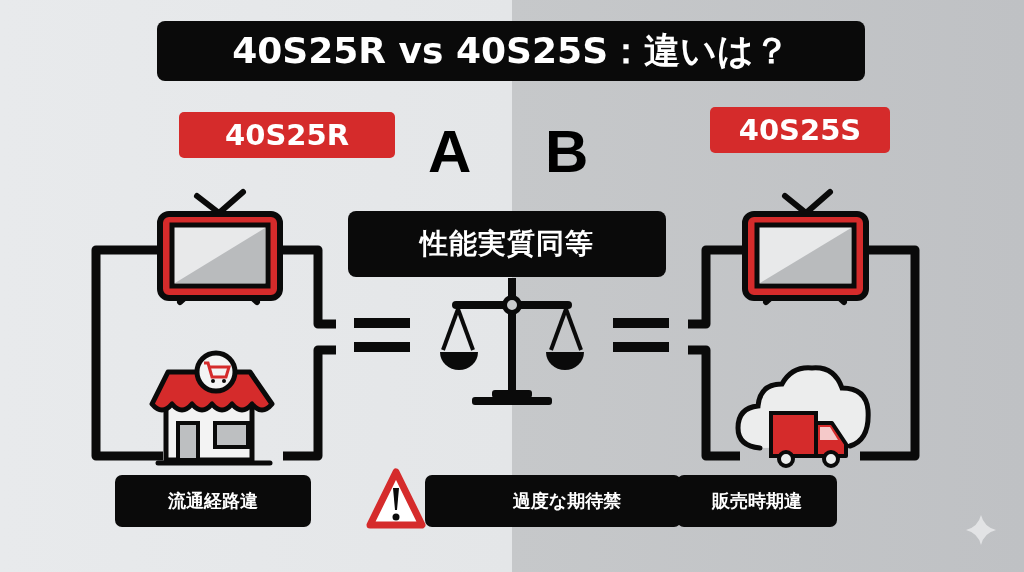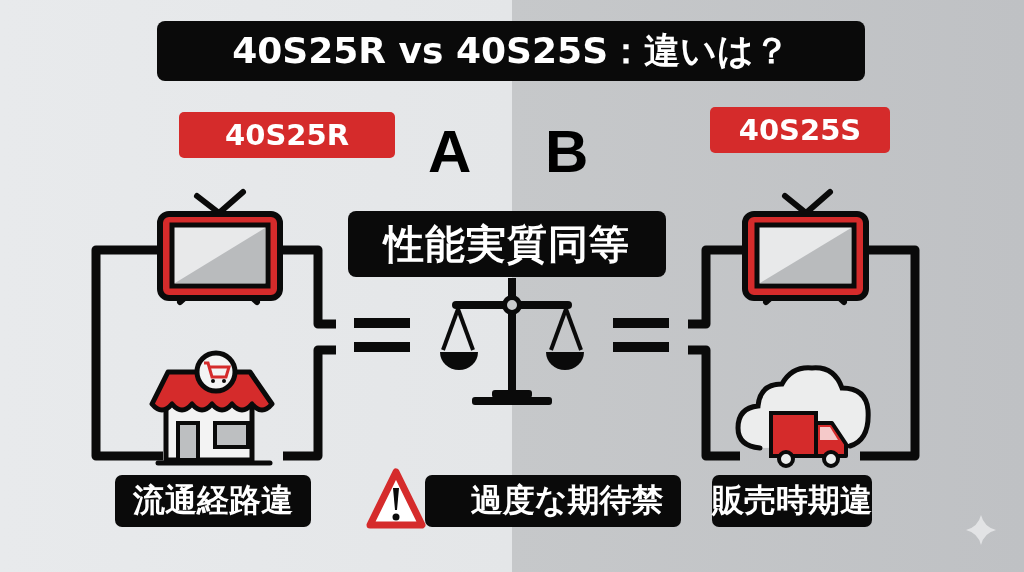--- a/index.html
+++ b/index.html
@@ -7,22 +7,22 @@
     font-family: "DejaVu Sans", "Liberation Sans", sans-serif; }
   .bg-left { position:absolute; left:0; top:0; width:512px; height:572px; background:linear-gradient(90deg,#e8eaec,#e4e6e8); }
   .bg-right { position:absolute; left:512px; top:0; width:512px; height:572px; background:linear-gradient(90deg,#c6c8ca,#bfc1c4); }
   .abs { position:absolute; }
   .title { left:157px; top:21px; width:708px; height:60px; background:#0a0a0a; border-radius:8px;
     color:#fff; font-weight:bold; font-size:36px; display:flex; align-items:center; justify-content:center; letter-spacing:0px; }
   .model-badge { height:46px; background:#d52b2b; border-radius:5px; color:#fff; font-weight:bold; font-size:29px;
     display:flex; align-items:center; justify-content:center; }
   .letter { font-weight:bold; font-size:60px; color:#000; font-family:"Liberation Sans", sans-serif; }
   .center-label { left:348px; top:211px; width:318px; height:66px; background:#0a0a0a; border-radius:8px; color:#fff;
-    font-weight:bold; font-size:40px; display:flex; align-items:center; justify-content:center; letter-spacing:1px; }
-  .bottom-label { height:52px; background:#0a0a0a; border-radius:7px; color:#fff; font-weight:bold; font-size:32px;
+    font-weight:bold; font-size:28px; display:flex; align-items:center; justify-content:center; letter-spacing:1px; }
+  .bottom-label { height:52px; background:#0a0a0a; border-radius:7px; color:#fff; font-weight:bold; font-size:18px;
     display:flex; align-items:center; justify-content:center; }
   svg { position:absolute; left:0; top:0; }
 </style>
 </head>
 <body>
 
 <div class="bg-left"></div>
 <div class="bg-right"></div>
 
 <svg width="1024" height="572" viewBox="0 0 1024 572">
@@ -120,13 +120,13 @@
 <div class="abs model-badge" style="left:133px; top:112px; width:216px;margin-left:46px;">40S25R</div>
 <div class="abs model-badge" style="left:710px; top:107px; width:180px;">40S25S</div>
 
 <div class="abs letter" style="left:428px; top:117px;">A</div>
 <div class="abs letter" style="left:545px; top:117px;">B</div>
 
 <div class="abs center-label">性能実質同等</div>
 
 <div class="abs bottom-label" style="left:115px; top:475px; width:196px;">流通経路違</div>
 <div class="abs bottom-label" style="left:425px; top:475px; width:228px;padding-left:28px;">過度な期待禁</div>
-<div class="abs bottom-label" style="left:712px; top:475px; width:160px;text-align:center;">販売時期違</div>
+<div class="abs bottom-label" style="left:677px; top:475px; width:160px;text-align:center;">販売時期違</div>
 
 </body></html>

